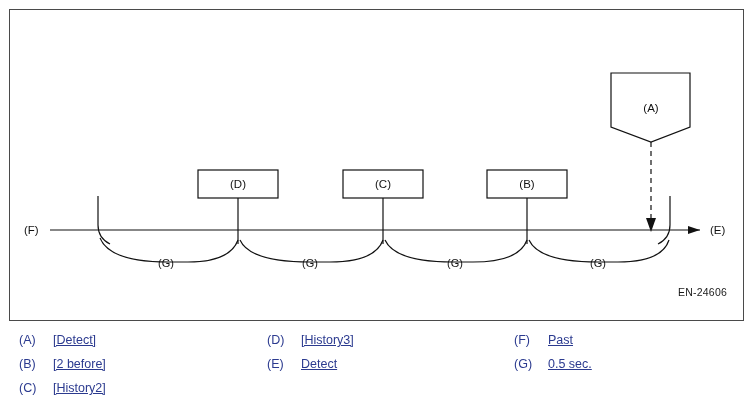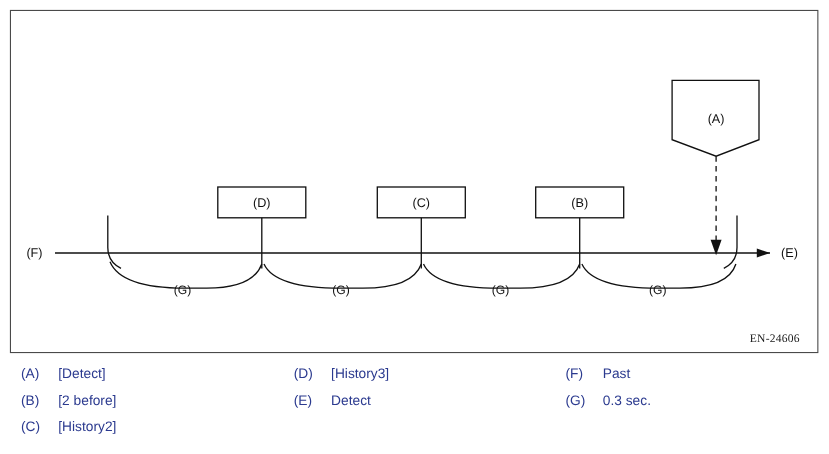--- a/index.html
+++ b/index.html
@@ -31,24 +31,24 @@
     background: #ffffff;
   }
   .diagram-svg {
     position: absolute;
     left: 0;
     top: 0;
   }
   .fig-id {
     position: absolute;
     right: 16px;
-    bottom: 6px;
+    bottom: 22px;
     font-size: 10.5px;
     color: #1a1a1a;
-    font-family: Liberation Serif, serif;
+    font-family: Liberation Sans, sans-serif;
     letter-spacing: 0.2px;
     padding-left: 43px;
   }
   .legend {
     position: absolute;
     left: 9px;
     top: 333px;
     width: 735px;
     height: 72px;
   }
@@ -67,20 +67,21 @@
     color: #2b3a8f;
     white-space: nowrap;
   }
   .legend-key {
     width: 34px;
     flex: none;
     color: #2b3a8f;
   }
   .legend-val {
     color: #2b3a8f;
+    text-decoration: underline;
   }
   text.lbl {
     font-family: "Liberation Sans", sans-serif;
     font-size: 11.5px;
     fill: #111111;
   }
   text.lblsmall {
     font-family: "Liberation Sans", sans-serif;
     font-size: 11px;
     fill: #111111;
@@ -181,18 +182,18 @@
       </div>
     </div>
 
     <div class="legend-col c3">
       <div class="legend-row">
         <span class="legend-key">(F)</span>
         <span class="legend-val">Past</span>
       </div>
       <div class="legend-row">
         <span class="legend-key">(G)</span>
-        <span class="legend-val">0.3 sec.</span>
+        <span class="legend-val">0.5 sec.</span>
       </div>
     </div>
   </div>
 
 </div>
 
 </body></html>

